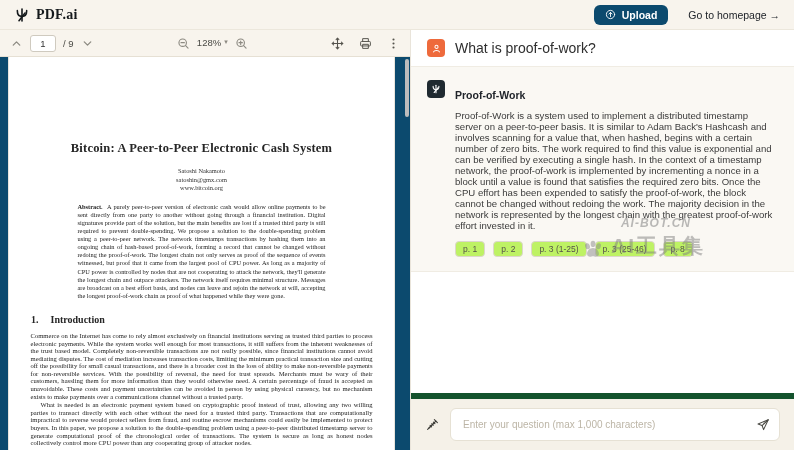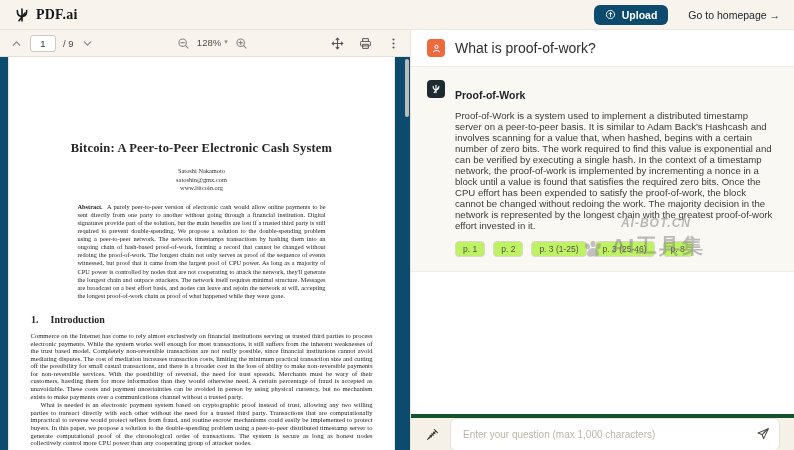--- a/index.html
+++ b/index.html
@@ -83,22 +83,22 @@
     border-radius:4px;padding:2px 7px;cursor:pointer;line-height:10px;
   }
   
   .watermark{position:absolute;left:112px;top:186px;width:240px;pointer-events:none;text-align:center;}
   .wm-line1{font-size:12px;font-weight:700;font-style:italic;letter-spacing:1px;color:rgba(130,130,130,.55);margin-left:26px;}
   .wm-line2{display:flex;align-items:flex-end;justify-content:center;gap:6px;margin-top:2px;
     font-size:21px;font-weight:700;letter-spacing:2px;color:rgba(125,125,125,.5);}
   .wm-line2 svg{width:24px;height:22px;opacity:.5;}
   
   .input-bar{
-    position:absolute;left:0;right:0;bottom:0;height:36px;background:#f5f1e8;
-    border-top:4px solid #14532d;display:flex;align-items:center;padding:0 14px;gap:10px;
+    position:absolute;left:0;right:0;bottom:0;height:57px;background:#f5f1e8;
+    border-top:6px solid #14532d;display:flex;align-items:center;padding:0 14px;gap:10px;
   }
   .clear-icon{width:15px;height:15px;color:#3a3a35;cursor:pointer;flex:none;}
   .input-wrap{position:relative;flex:1;}
   .question-input{
     width:100%;height:33px;background:#fff;border:1px solid #e6e1d4;border-radius:6px;
     padding:0 34px 0 12px;font-size:10px;color:#333;font-family:"Liberation Sans",sans-serif;outline:none;
   }
   .question-input::placeholder{color:#bcb5a6;}
   .send-icon{
     position:absolute;right:10px;top:50%;transform:translateY(-50%);

